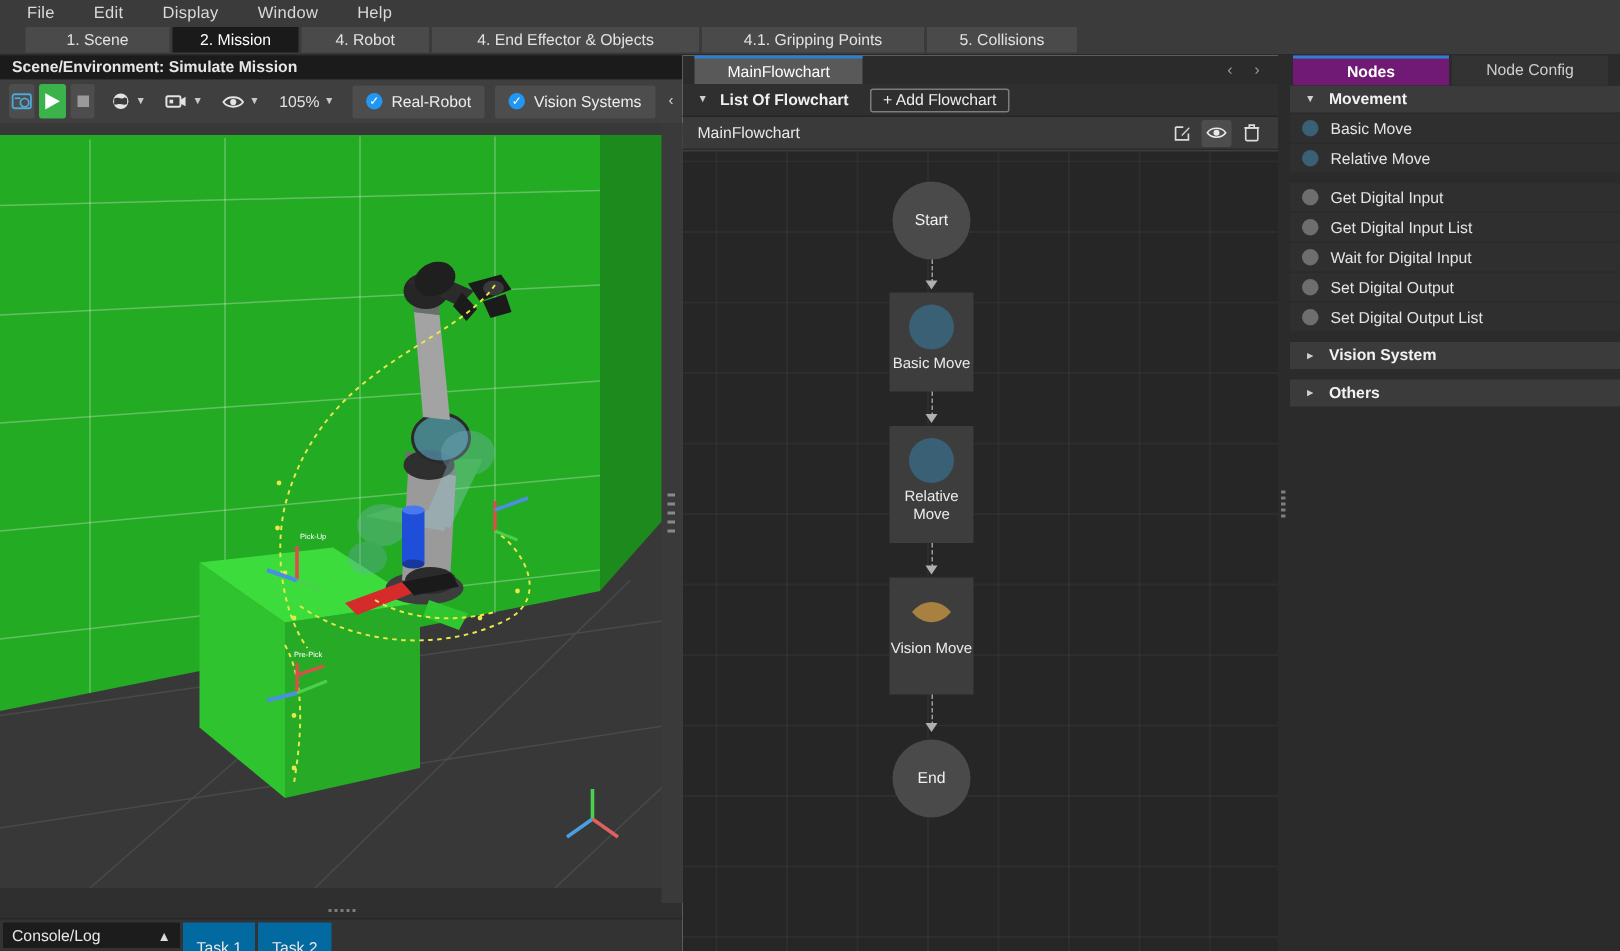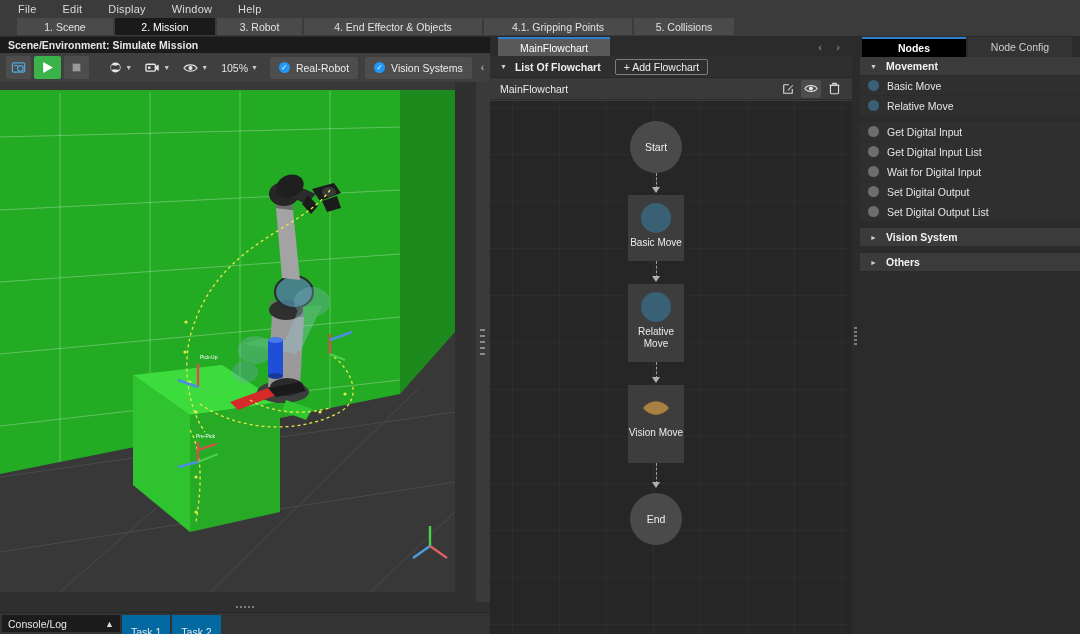--- a/index.html
+++ b/index.html
@@ -28,21 +28,21 @@
     background: #4a4a4a; color: #e2e2e2; font-size: 10.5px;
     display: flex; align-items: center; justify-content: center;
     border: none; cursor: pointer; white-space: nowrap;
   }
   .steptab.active { background: #1a1a1a; color: #ffffff; }
 
   
   .body { flex: 1 1 auto; display: flex; min-height: 0; background: #2b2b2b; }
 
   
-  .leftcol { width: 490px; display: flex; flex-direction: column; min-width: 0; border-radius: 11px; }
+  .leftcol { width: 455px; display: flex; flex-direction: column; min-width: 0; border-radius: 11px; }
   .vpheader {
     height: 16px; background: #1b1b1b; display: flex; align-items: center;
     padding-left: 8px; font-size: 10.5px; color: #e6e6e6; font-weight: bold;
     flex: 0 0 16px;
   }
   .vptoolbar {
     height: 29px; background: #3f3f3f; display: flex; align-items: center;
     flex: 0 0 29px; padding-left: 6px; gap: 3px;
   }
   .tbtn {
@@ -170,21 +170,21 @@
     display: flex; flex-direction: column; gap: 2px; }
   .centersplit .vgrip2 i { width: 3px; height: 2px; background: #7d7d7d; display: block; }
 
   
   .rightcol { width: 220px; flex: 0 0 220px; display: flex; flex-direction: column; background: #2b2b2b; }
   .npTabRow { height: 20px; display: flex; flex: 0 0 20px; padding-left: 2px; gap: 2px; background: #2b2b2b; }
   .npTab {
     flex: 1 1 0; background: #333333; color: #cfcfcf; font-size: 10.5px;
     display: flex; align-items: center; justify-content: center; cursor: pointer;
   }
-  .npTab.active { background: #000000; color: #ffffff; border-top: 2px solid #2f7fd0; font-weight: bold; }
+  .npTab.active { background: #701a75; color: #ffffff; border-top: 2px solid #2f7fd0; font-weight: bold; }
   .npTabPad { width: 6px; background: #2b2b2b; }
 
   .nplist { flex: 1 1 auto; overflow: hidden; background: #2b2b2b; }
   .group-hdr {
     height: 19px; background: #3b3b3b; display: flex; align-items: center; gap: 8px;
     padding-left: 10px; border-bottom: 1px solid #2b2b2b;
   }
   .group-hdr .tri { font-size: 7px; color: #d0d0d0; width: 8px; }
   .group-hdr .lbl { font-size: 10.5px; font-weight: bold; color: #f2f2f2; }
   .node-item {
@@ -209,22 +209,22 @@
   <div class="menubar">
     <div class="mi">File</div>
     <div class="mi">Edit</div>
     <div class="mi">Display</div>
     <div class="mi">Window</div>
     <div class="mi">Help</div>
   </div>
 
   <div class="steptabs">
     <div class="steptab" style="width:96px">1. Scene</div>
-    <div class="steptab active" style="width:100px">2. Mission</div>
-    <div class="steptab" style="width:85px">3. Robot</div>
+    <div class="steptab active" style="width:84px">2. Mission</div>
+    <div class="steptab" style="width:85px">4. Robot</div>
     <div class="steptab" style="width:178px">4. End Effector &amp; Objects</div>
     <div class="steptab" style="width:148px">4.1. Gripping Points</div>
     <div class="steptab" style="width:100px">5. Collisions</div>
     <div style="flex:1 1 auto"></div>
   </div>
 
   <div class="body">
 
     <div class="leftcol">
 

